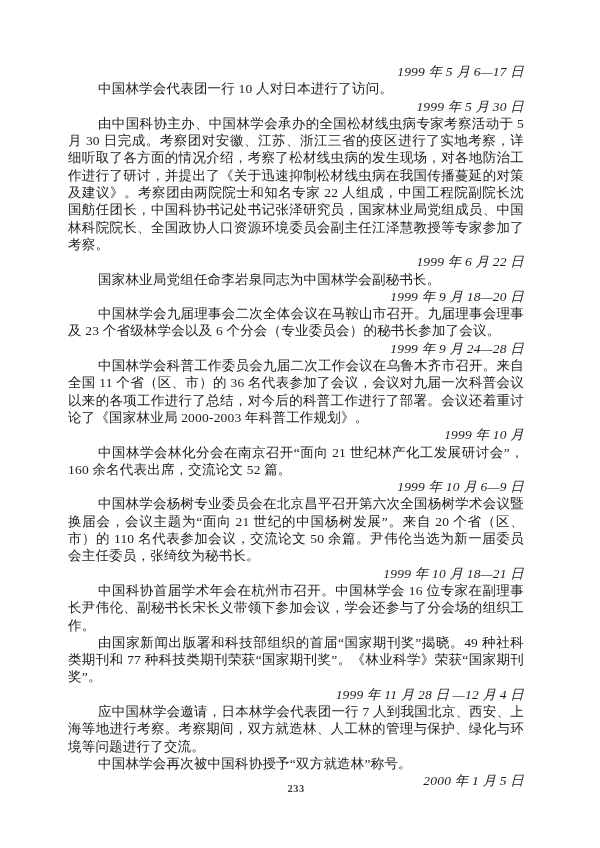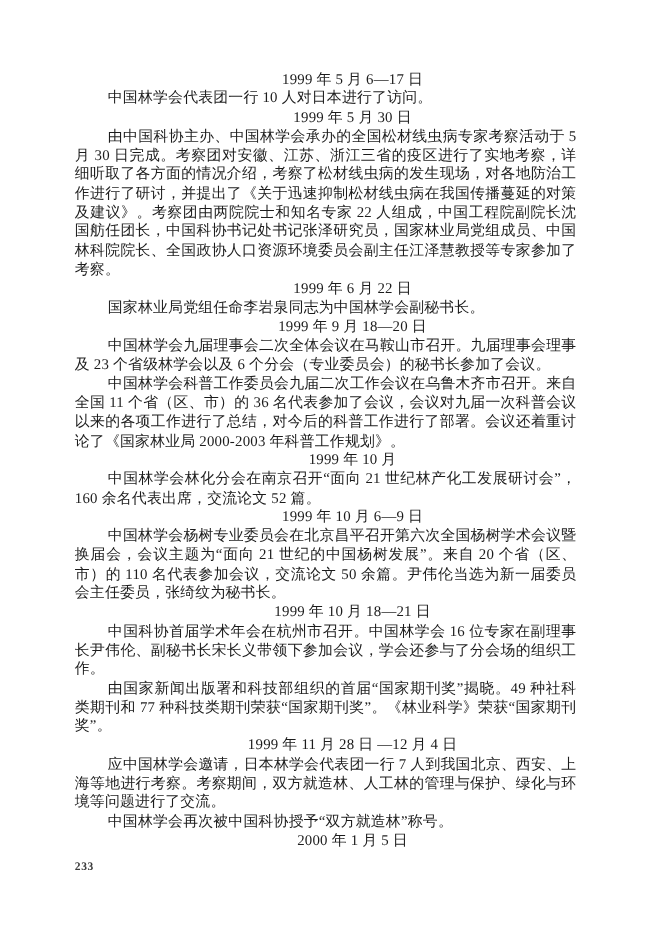--- a/index.html
+++ b/index.html
@@ -25,30 +25,32 @@
     line-height: 17.3px;
     text-align: justify;
     letter-spacing: 0.2px;
   }
   .entry p {
     margin: 0;
     padding: 0;
   }
   .entry .date {
     text-indent: 49px;
-    text-align: center;
+    text-align: right;
+    font-style: italic;
   }
   .entry .body {
     text-indent: 30px;
   }
   .page-number {
     position: absolute;
     top: 783px;
     left: 68px;
     width: 456px;
+    text-align: center;
     font-size: 10.5px;
     font-weight: bold;
     color: #3a3a3a;
     letter-spacing: 0.5px;
   }
 </style>
 </head>
 <body>
 
 <div class="page">
@@ -67,20 +69,21 @@
     <p class="date">1999 年 6 月 22 日</p>
     <p class="body">国家林业局党组任命李岩泉同志为中国林学会副秘书长。</p>
   </div>
 
   <div class="entry">
     <p class="date">1999 年 9 月 18—20 日</p>
     <p class="body">中国林学会九届理事会二次全体会议在马鞍山市召开。九届理事会理事及 23 个省级林学会以及 6 个分会（专业委员会）的秘书长参加了会议。</p>
   </div>
 
   <div class="entry">
+    <p class="date">1999 年 9 月 24—28 日</p>
     <p class="body">中国林学会科普工作委员会九届二次工作会议在乌鲁木齐市召开。来自全国 11 个省（区、市）的 36 名代表参加了会议，会议对九届一次科普会议以来的各项工作进行了总结，对今后的科普工作进行了部署。会议还着重讨论了《国家林业局 2000-2003 年科普工作规划》。</p>
   </div>
 
   <div class="entry">
     <p class="date">1999 年 10 月</p>
     <p class="body">中国林学会林化分会在南京召开“面向 21 世纪林产化工发展研讨会”，160 余名代表出席，交流论文 52 篇。</p>
   </div>
 
   <div class="entry">
     <p class="date">1999 年 10 月 6—9 日</p>

